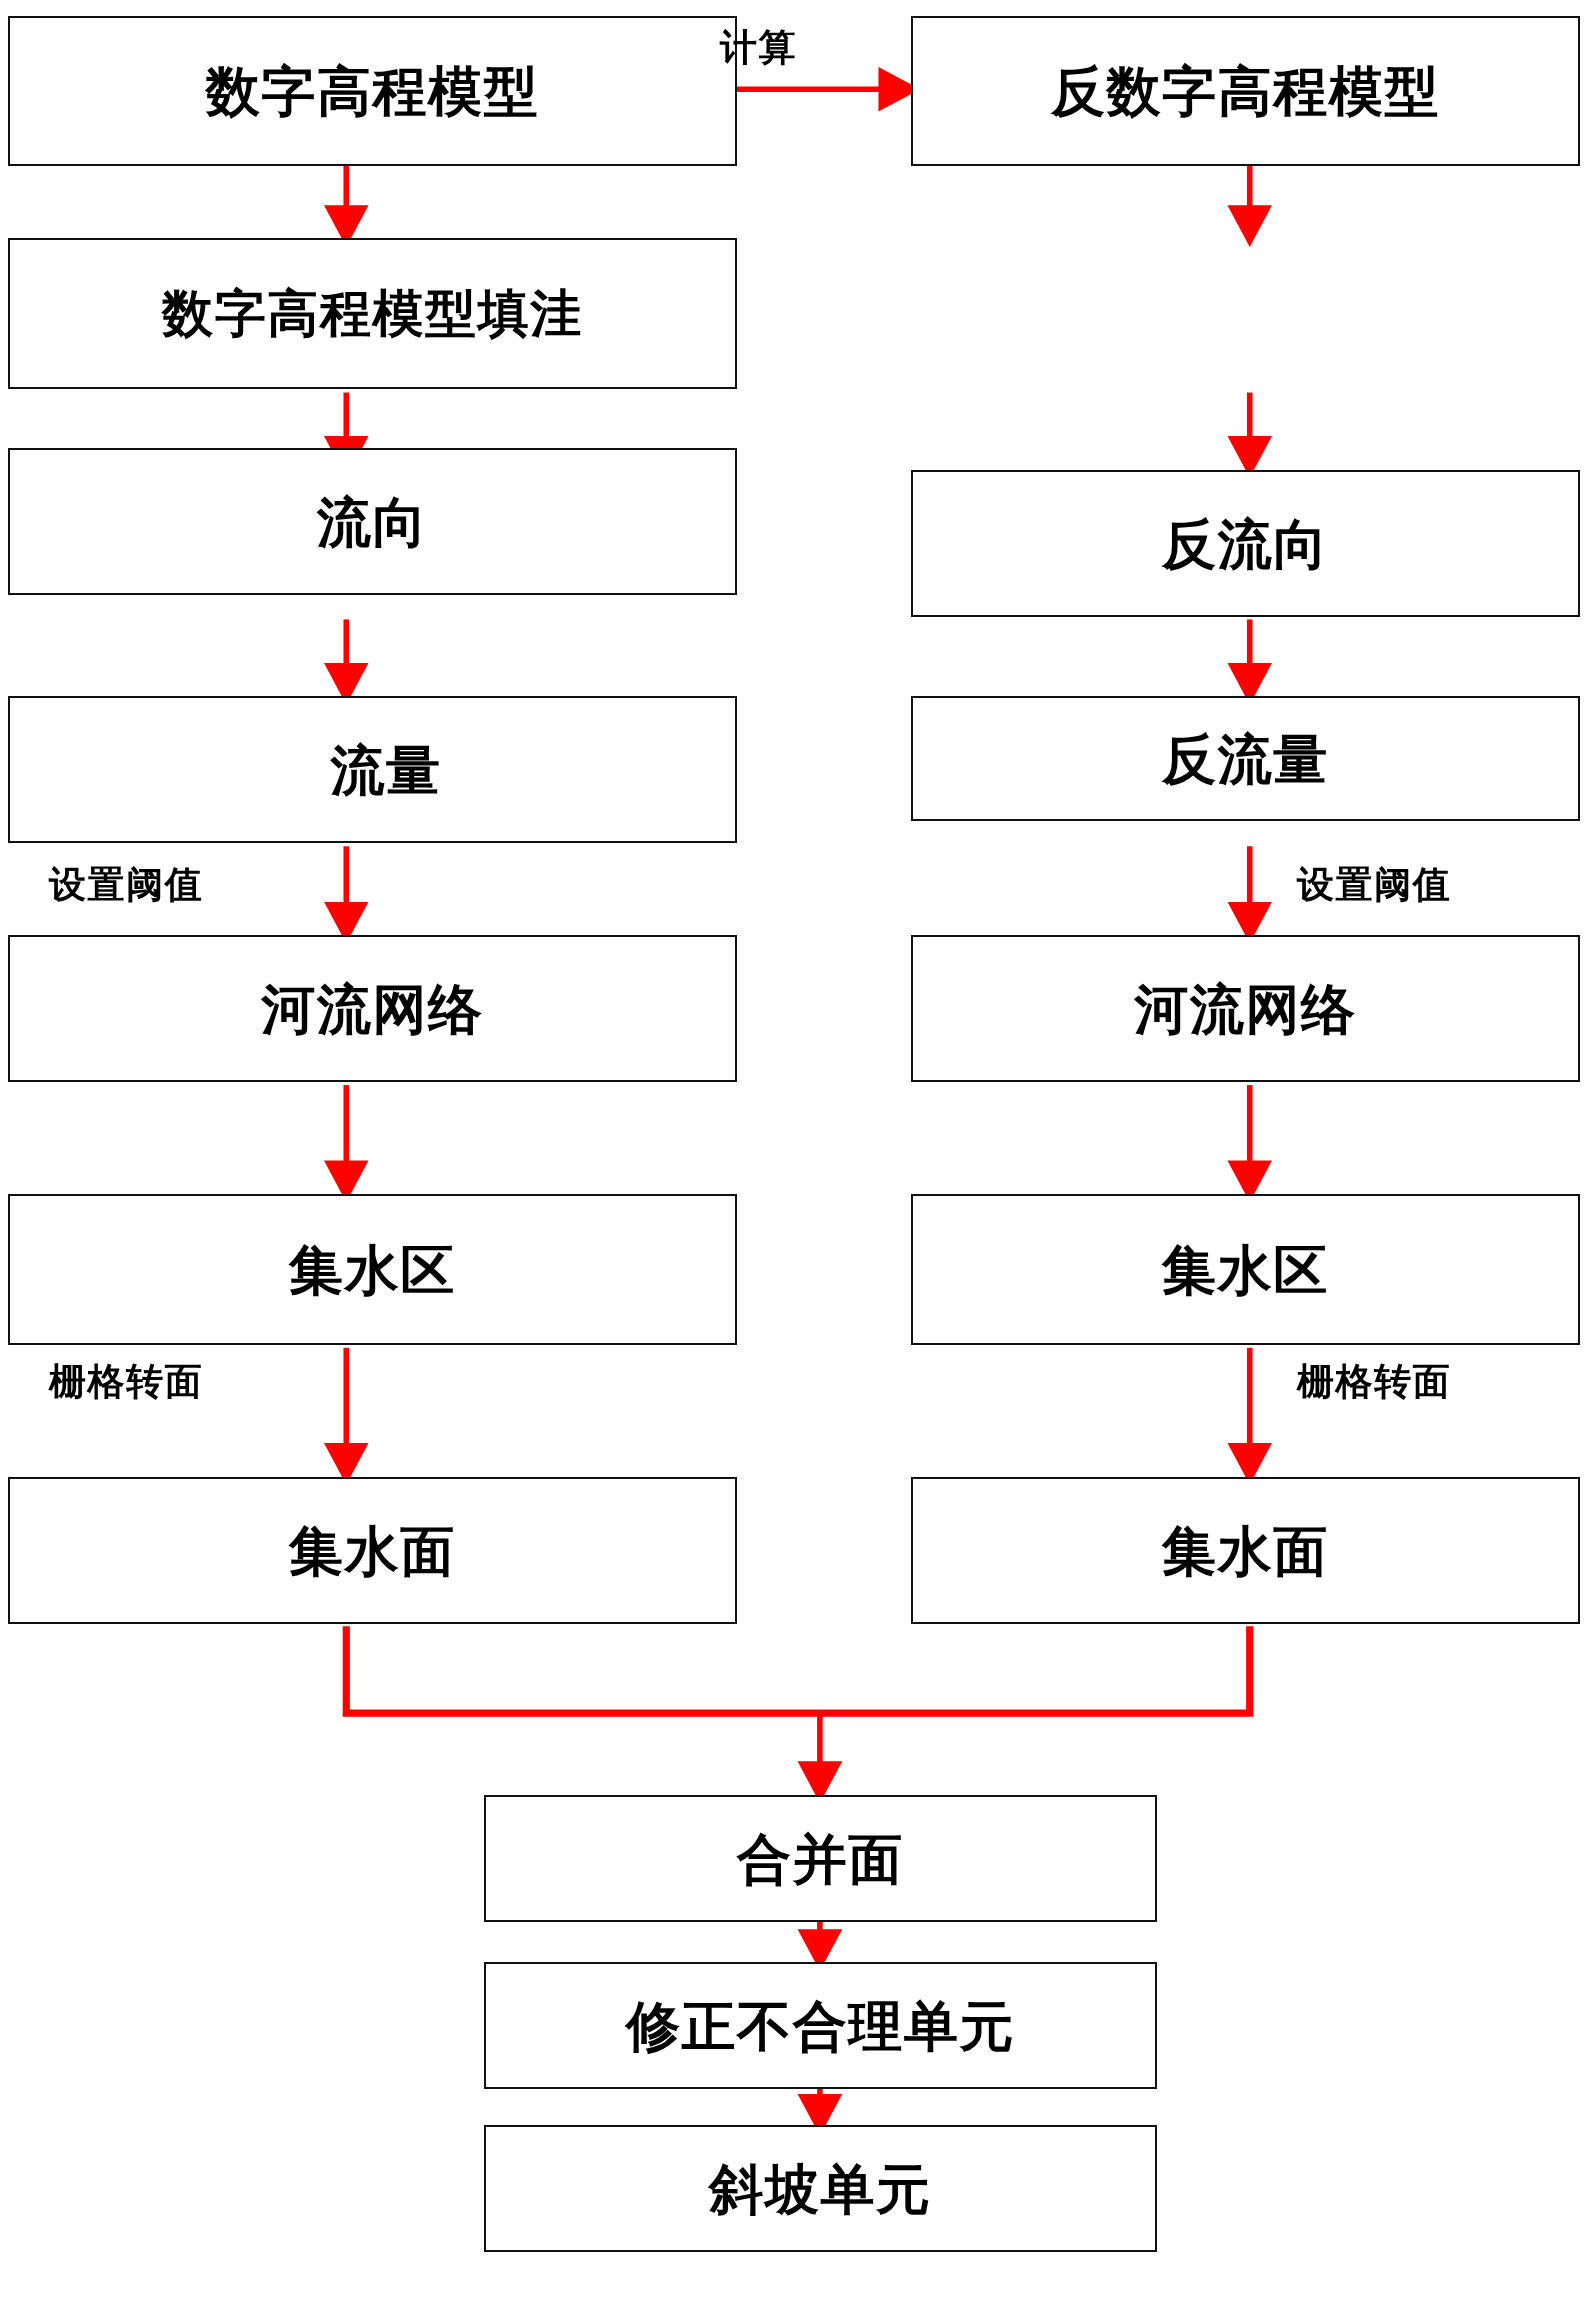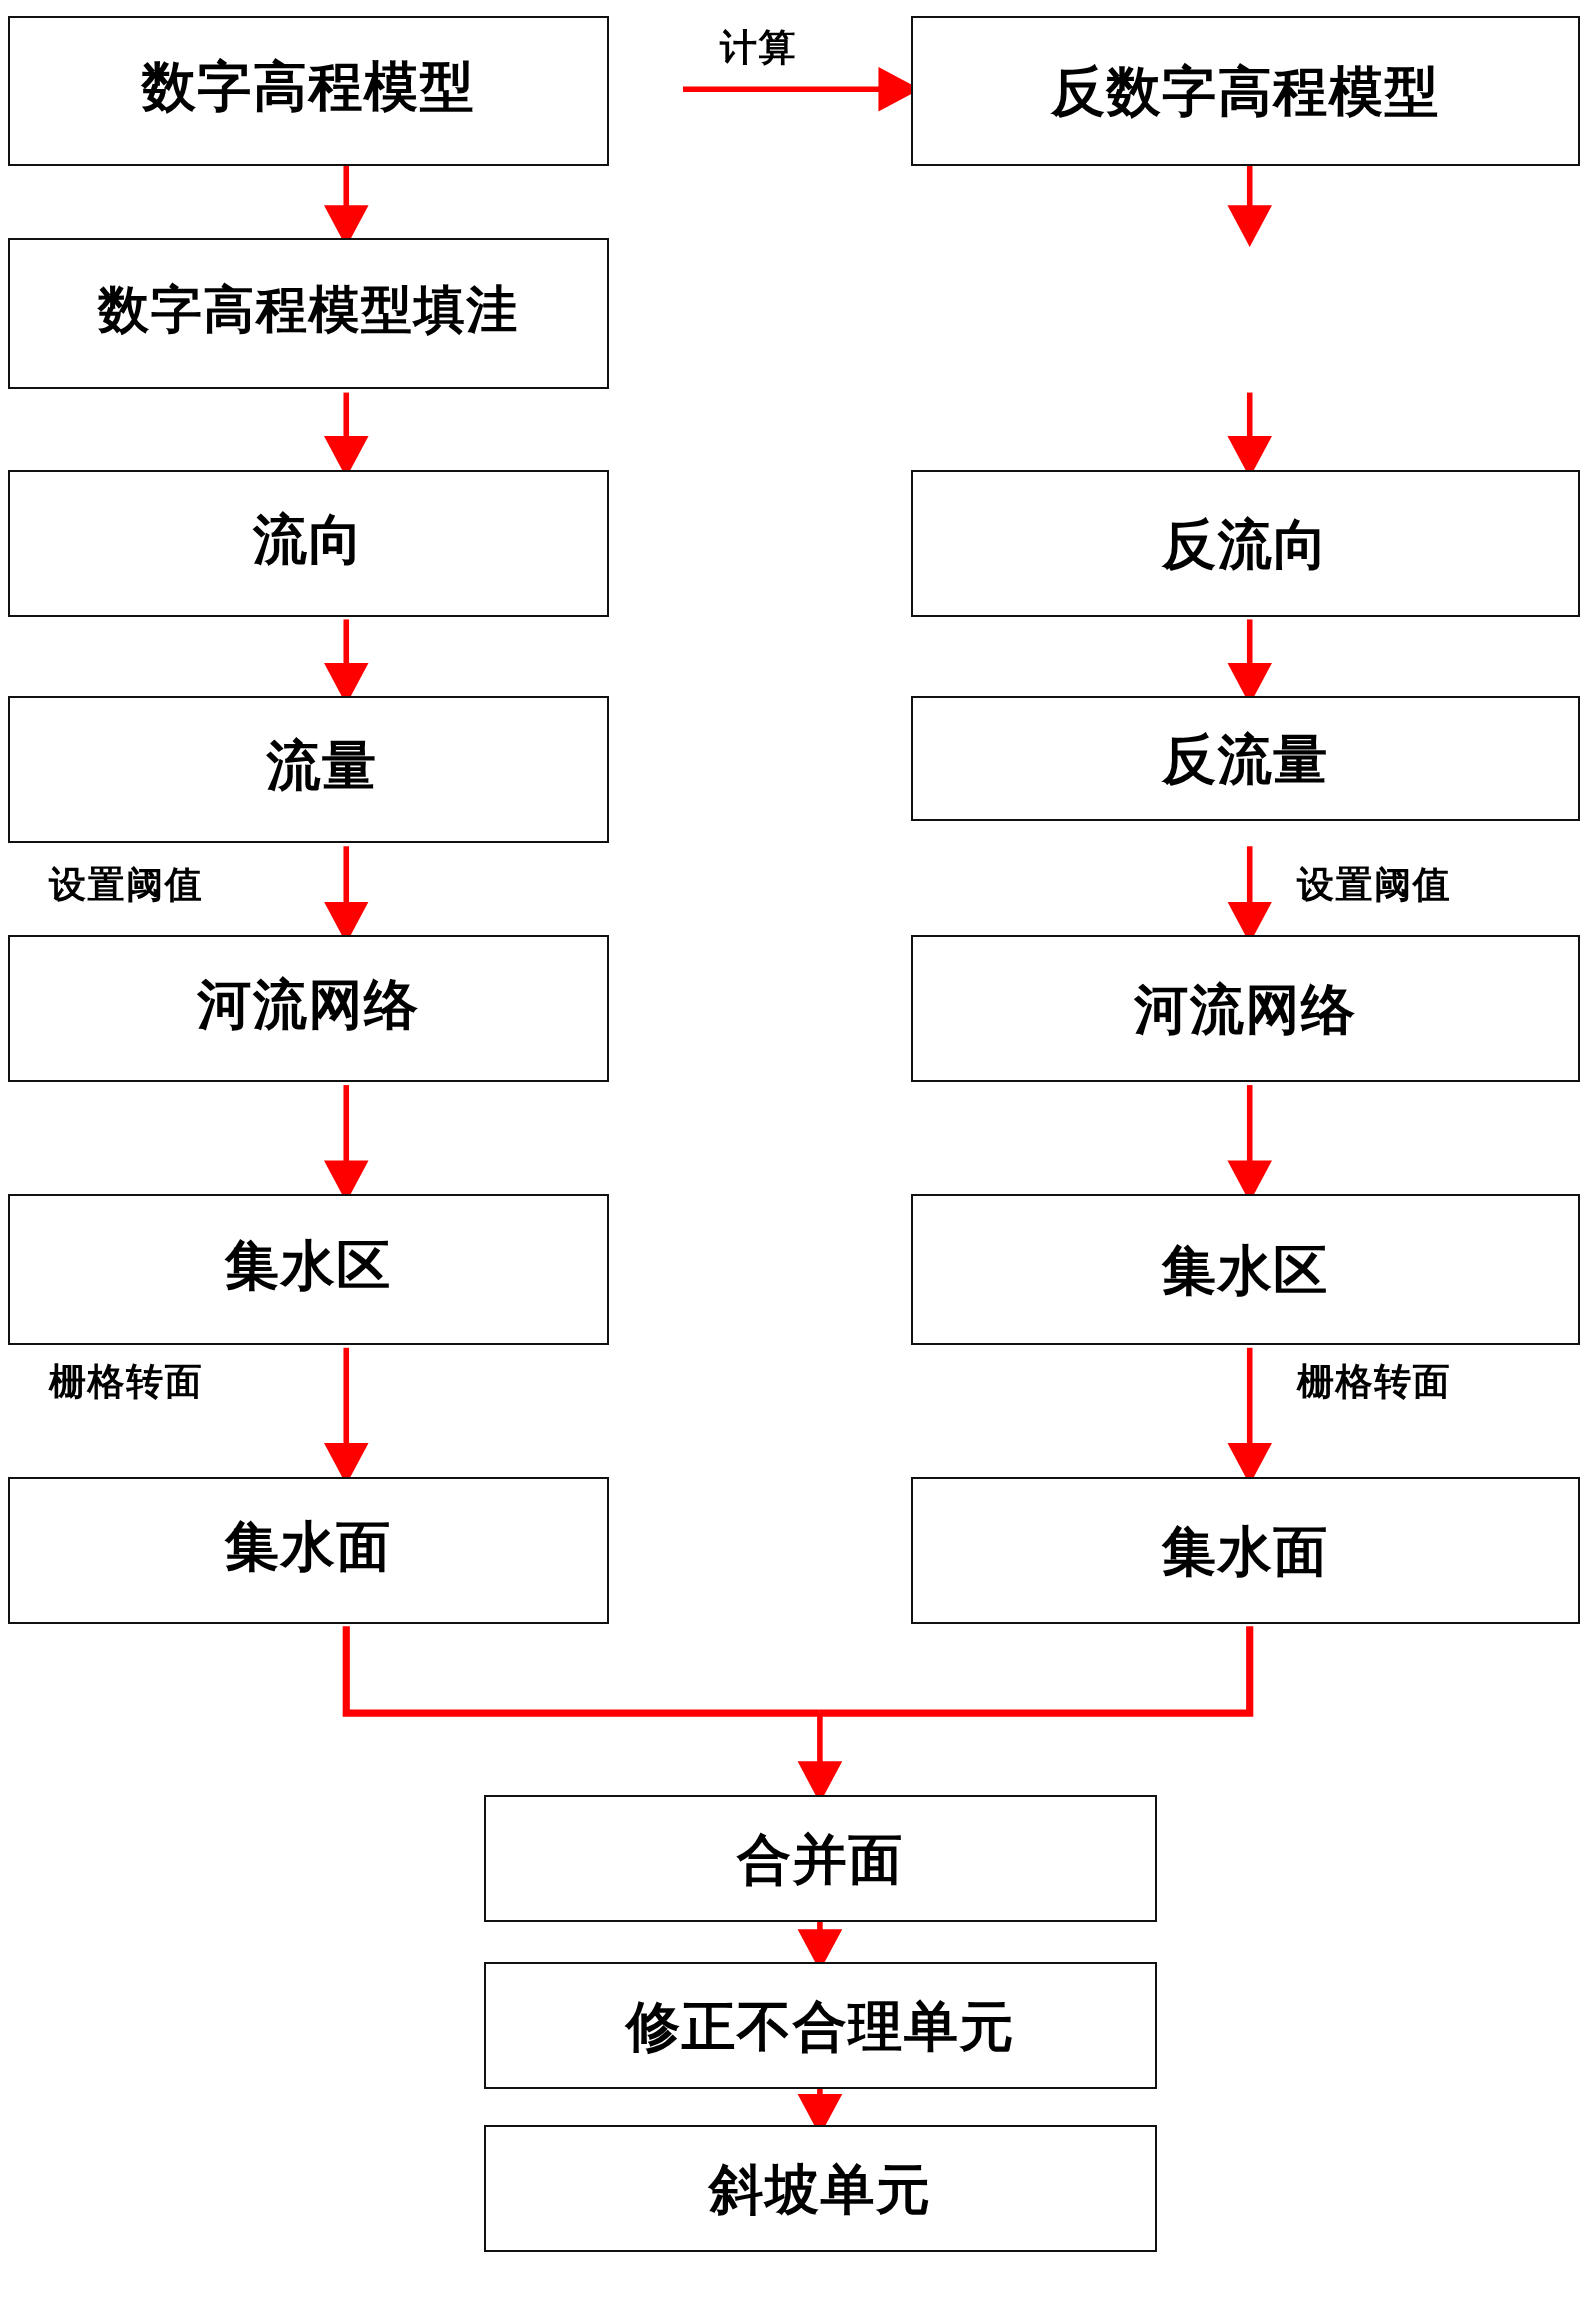--- a/index.html
+++ b/index.html
@@ -27,21 +27,21 @@
     color: #000000;
     font-weight: 700;
     letter-spacing: 1.6px;
     line-height: 1;
   }
   .node .label {
     display: block;
     white-space: nowrap;
   }
   
-  .col-left  { left: 8px;   width: 601px; font-family: Liberation Mono, monospace; }
+  .col-left  { left: 8px;   width: 729px; }
   .col-right { left: 911px; width: 669px; }
   .col-mid   { left: 484px;  width: 673px; }
 
   .fs-big  { font-size: 54px; }
   .fs-mid  { font-size: 51px; }
 
   
   .edge-label {
     position: absolute;
     color: #000000;
@@ -104,21 +104,21 @@
   </svg>
 
   <div class="node col-left fs-big" style="top:16px;height:150px;">
     <span class="label">数字高程模型</span>
   </div>
 
   <div class="node col-left fs-mid" style="top:238px;height:151px;">
     <span class="label">数字高程模型填洼</span>
   </div>
 
-  <div class="node col-left fs-big" style="top:470px;height:147px;">
+  <div class="node col-left fs-big" style="top:448px;height:147px;">
     <span class="label">流向</span>
   </div>
 
   <div class="node col-left fs-big" style="top:696px;height:147px;padding-left:27px;">
     <span class="label">流量</span>
   </div>
 
   <div class="node col-left fs-big" style="top:935px;height:147px;">
     <span class="label">河流网络</span>
   </div>

